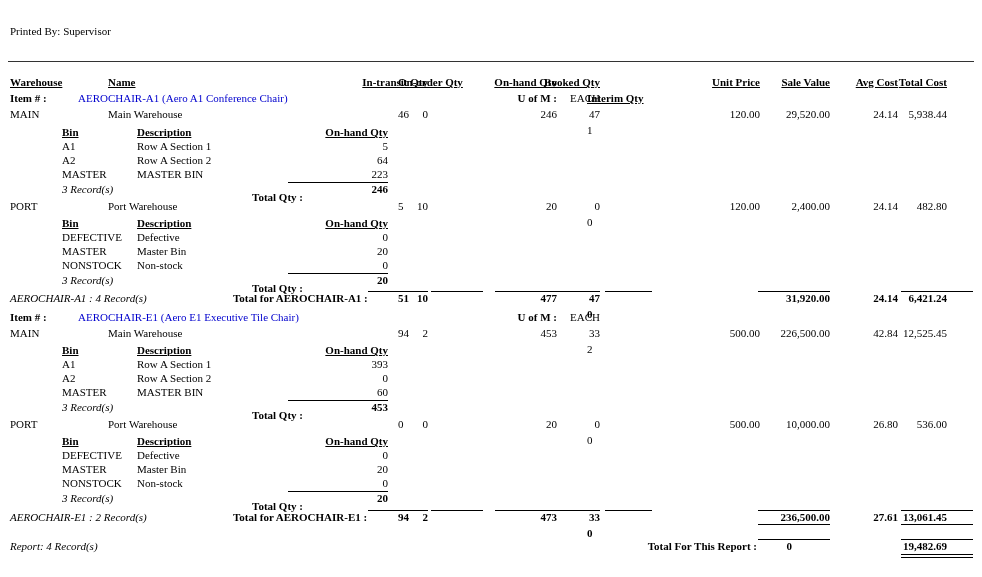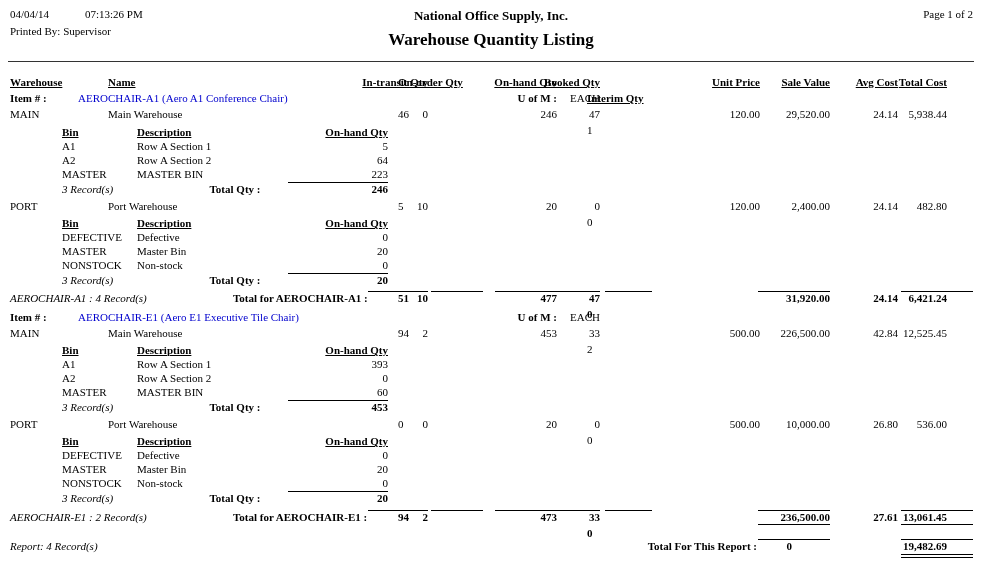--- a/index.html
+++ b/index.html
@@ -23,52 +23,43 @@
   .q3{left:487px;width:70px;text-align:right;}
   .q4{left:535px;width:65px;text-align:right;}
   .q5{left:587px;width:65px;margin-top:16px;}
   .q6{left:695px;width:65px;text-align:right;}
   .q7{left:758px;width:72px;text-align:right;}
   .q8{left:833px;width:65px;text-align:right;}
   .q9{left:877px;width:70px;text-align:right;}
   
   .bb{left:62px;width:72px;} .bd{left:137px;width:160px;}
   .bq{left:288px;width:100px;text-align:right;}
-  .btl{left:185px;width:100px;text-align:center;}
+  .btl{left:203px;width:100px;text-align:right;margin-top:8px;}
   .brec{left:62px;}
   
   .slab{left:233px;}
   .flab{left:600px;width:157px;text-align:right;}
   .fz{left:720px;width:72px;text-align:right;}
   
   .ln{position:absolute;height:0;border-top:1px solid #000;top:-1px;}
   .ln.low{top:13px;}
   .lnb{left:288px;width:100px;}
   .ln1{left:368px;width:60px;} .ln2{left:431px;width:52px;} .ln3{left:495px;width:62px;}
   .ln4{left:548px;width:52px;} .ln5{left:605px;width:47px;}
   .ln7{left:758px;width:72px;} .ln9{left:901px;width:72px;}
   .dr{position:absolute;left:901px;width:72px;top:554px;height:2px;
       border-top:1px solid #000;border-bottom:1px solid #000;}
 </style>
 </head>
 <body>
 
 <div id="page">
 
-  <div class="r" style="top:8px">
-    <span class="c x-date">04/04/14</span>
-    <span class="c x-time">07:13:26 PM</span>
-    <span class="c center b company">National Office Supply, Inc.</span>
-    <span class="c x-page">Page 1 of 2</span>
-  </div>
   <div class="r" style="top:25px">
     <span class="c x-printed">Printed By: Supervisor</span>
-  </div>
-  <div class="r" style="top:30px;height:20px">
-    <span class="c center b title">Warehouse Quantity Listing</span>
   </div>
   <div class="sep"></div>
 
   <div class="r" style="top:76px">
     <span class="c x-wh b u">Warehouse</span>
     <span class="c x-nm b u">Name</span>
     <span class="c q1 b u">In-transit Qty</span>
     <span class="c q2 b u">On-order Qty</span>
     <span class="c q3 b u">On-hand Qty</span>
     <span class="c q4 b u">Booked Qty</span>

